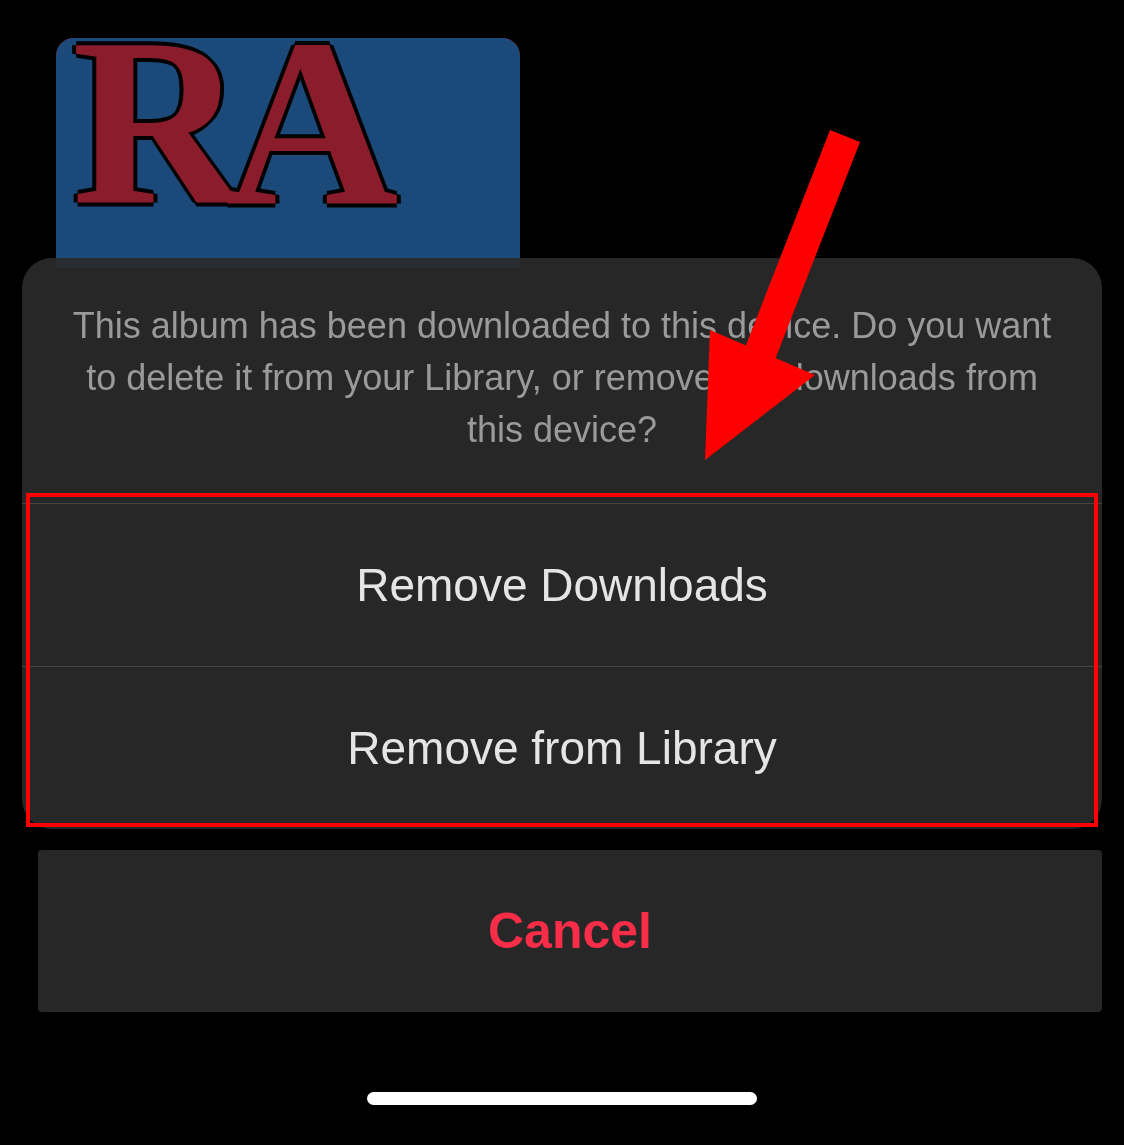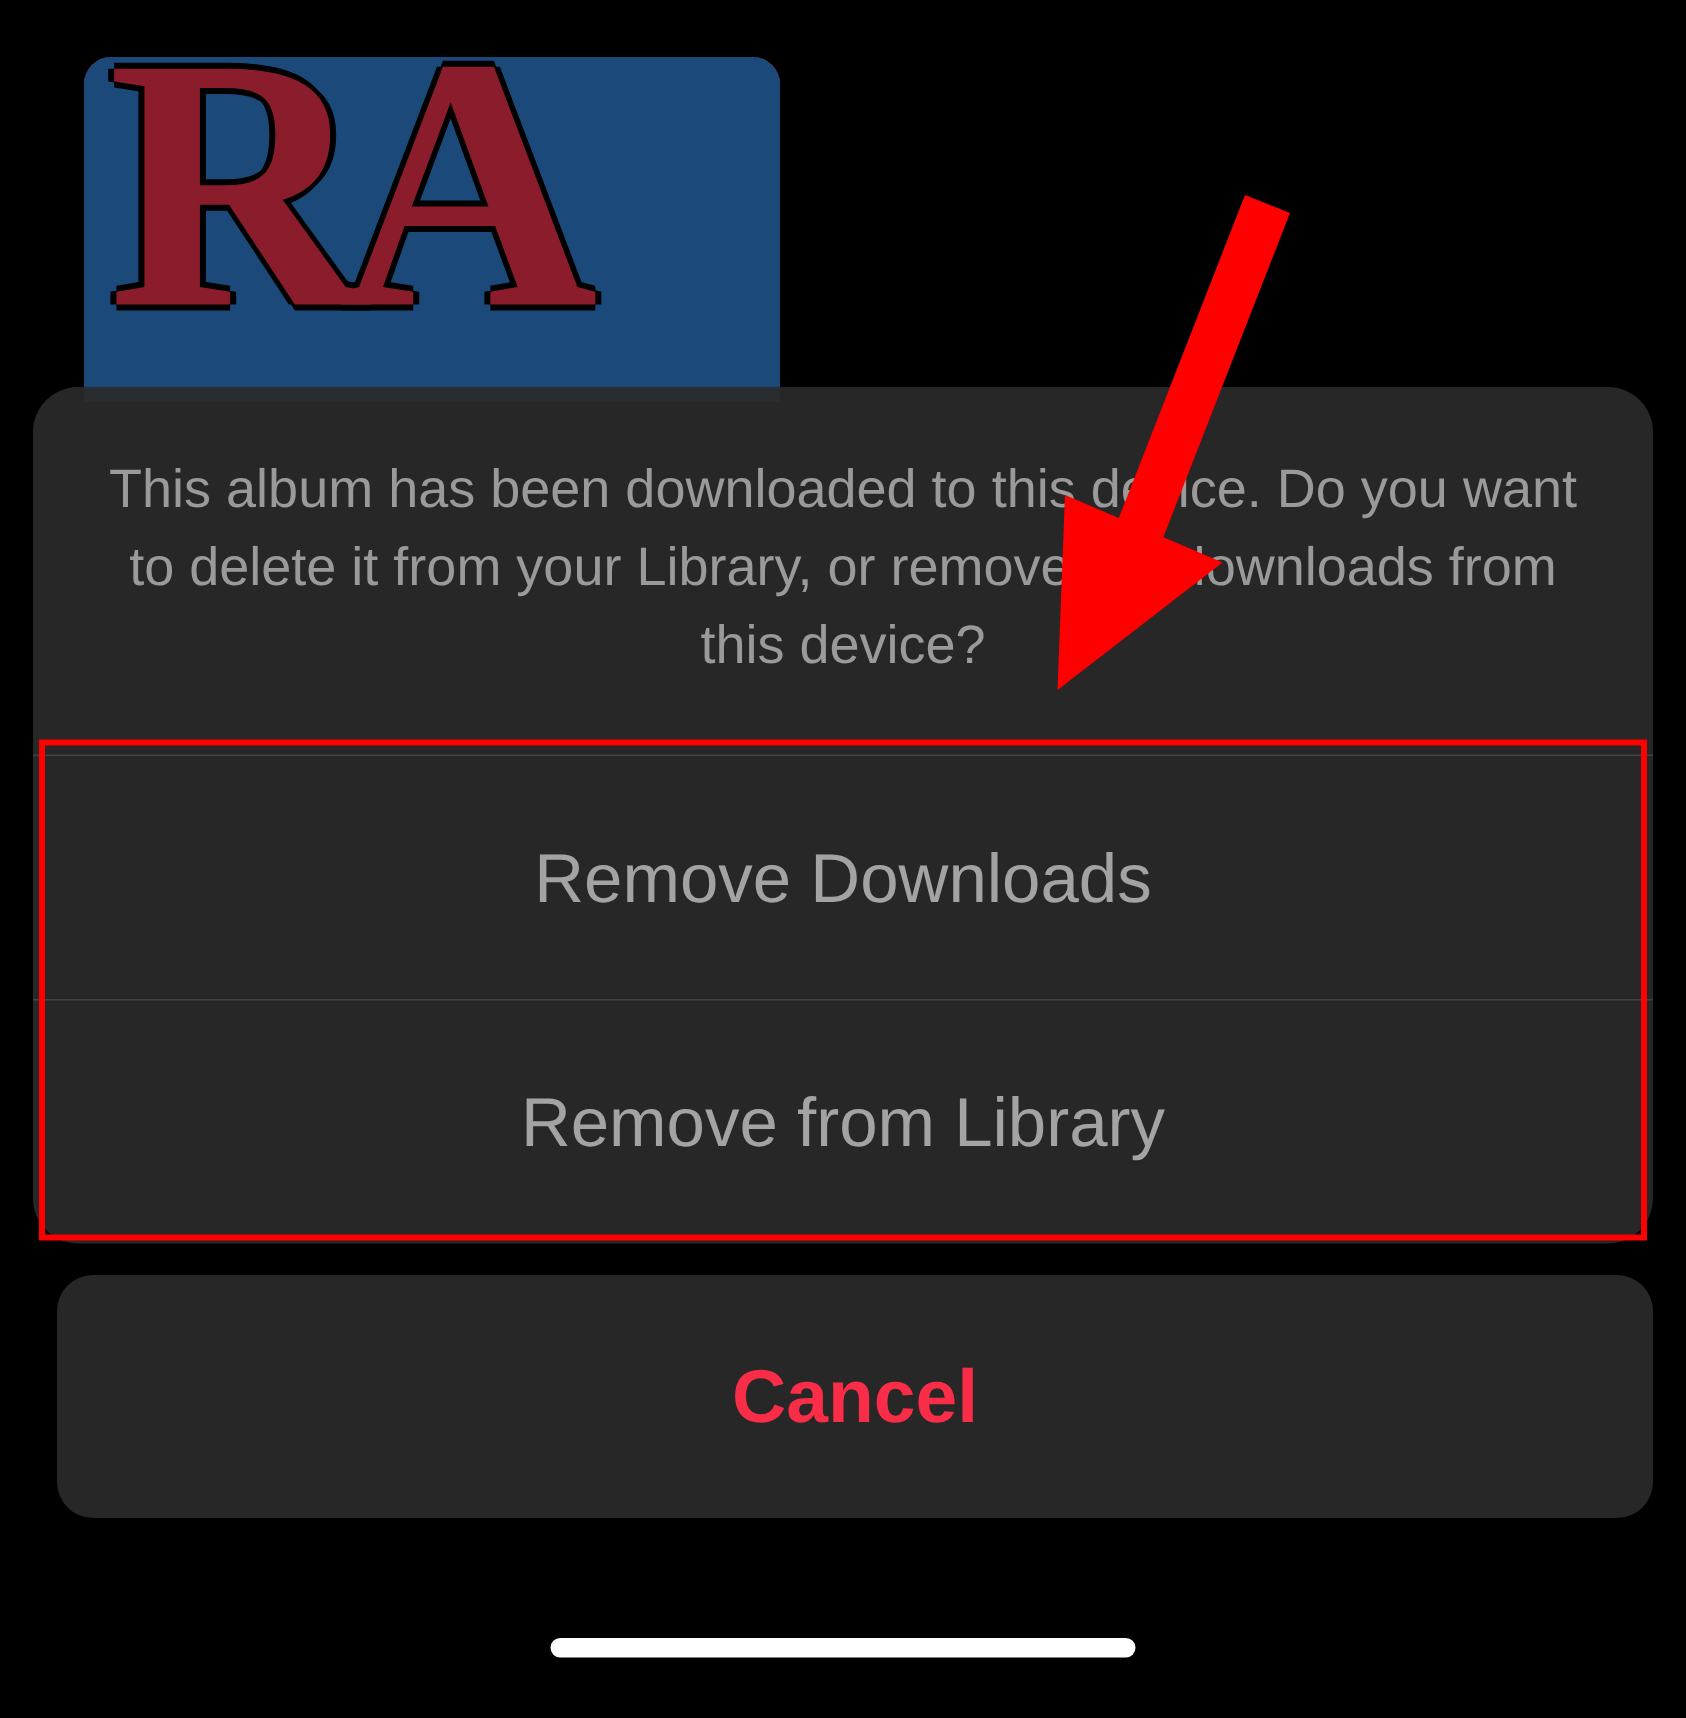--- a/index.html
+++ b/index.html
@@ -64,21 +64,21 @@
       font-weight: 400;
     }
     .sheet-divider {
       height: 1px;
       background: rgba(120, 120, 120, 0.35);
     }
     .sheet-button {
       width: 100%;
       border: none;
       background: transparent;
-      color: #a3a3a3;
+      color: #e5e5e5;
       font-size: 46px;
       font-weight: 400;
       padding: 54px 11px;
       cursor: pointer;
       font-family: inherit;
     }
     .highlight-box {
       position: absolute;
       top: 493px;
       left: 26px;
@@ -87,21 +87,21 @@
       border: 4px solid #ff0000;
       pointer-events: none;
       z-index: 10;
     }
     .cancel-container {
       position: absolute;
       top: 850px;
       left: 38px;
       right: 22px;
       background: rgba(42, 42, 42, 0.93);
-      border-radius: 24px;
+      border-radius: 4px;
       overflow: hidden;
     }
     .cancel-button {
       width: 100%;
       border: none;
       background: transparent;
       color: #fa2d48;
       font-size: 50px;
       font-weight: 600;
       padding: 52px 0;

